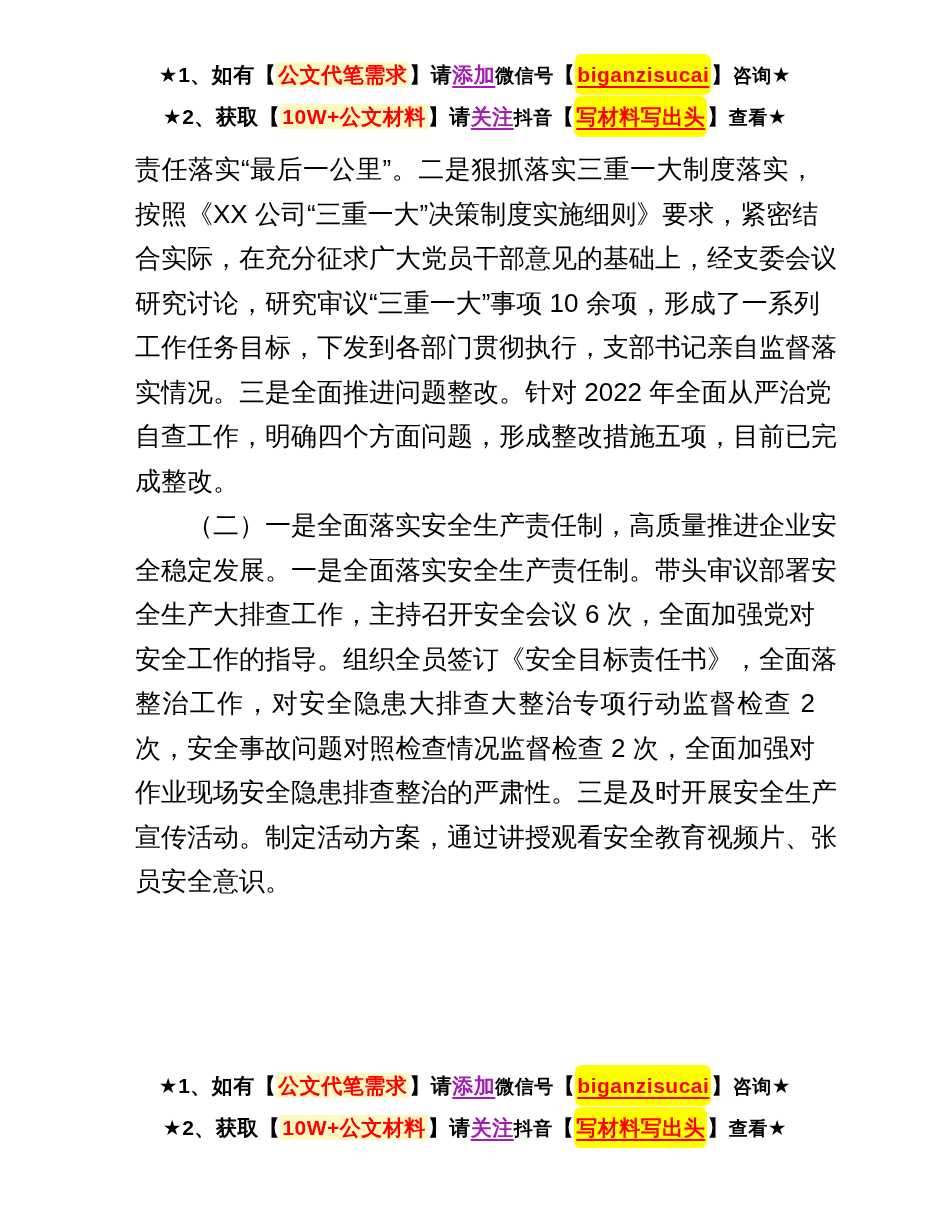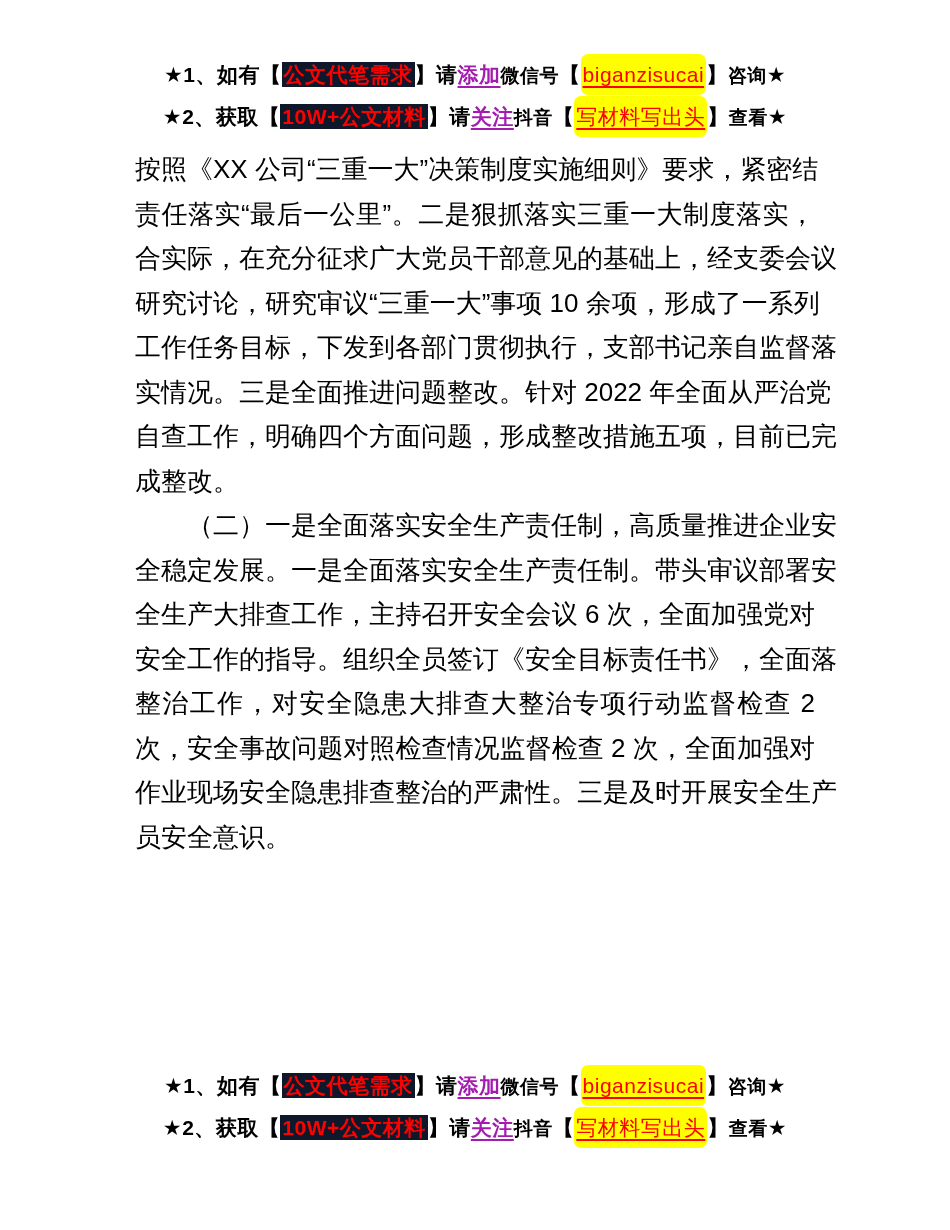--- a/index.html
+++ b/index.html
@@ -37,25 +37,25 @@
   .seg-n  { font-weight: bold; color: #000000; font-size: 19px; }
   .seg-bu {
     font-weight: bold; color: #a21caf;
     text-decoration: underline;
     text-decoration-thickness: 2px;
     text-underline-offset: 4px;
   }
   .seg-hl {
     font-weight: bold;
     color: #ff0000;
-    background: #0f172a;
+    background: #fef9c3;
     padding: 1px 2px;
   }
   .seg-hlu {
-    font-weight: normal;
+    font-weight: bold;
     color: #ff0000;
     background: #ffff00;
     padding: 9px 2px;
     text-decoration: underline;
     text-decoration-thickness: 2px;
     text-underline-offset: 4px;
     border-radius: 7px;
   }
   
   .doc-body {
@@ -82,35 +82,36 @@
 </head>
 <body>
 
 <div class="page">
   <div id="notice-top" class="notice notice-top">
       <div class="notice-line"><span class="seg-b">★1、如有【</span><span class="seg-hl">公文代笔需求</span><span class="seg-b">】请</span><span class="seg-bu">添加</span><span class="seg-n">微信号</span><span class="seg-b">【</span><span class="seg-hlu">biganzisucai</span><span class="seg-b">】</span><span class="seg-n">咨询</span><span class="seg-b">★</span></div>
       <div class="notice-line"><span class="seg-b">★2、获取【</span><span class="seg-hl">10W+公文材料</span><span class="seg-b">】请</span><span class="seg-bu">关注</span><span class="seg-n">抖音</span><span class="seg-b">【</span><span class="seg-hlu">写材料写出头</span><span class="seg-b">】</span><span class="seg-n">查看</span><span class="seg-b">★</span></div>
     </div>
 
   <div id="doc-body" class="doc-body">
+      <div class="doc-line">责任落实“最后一公里”。二是狠抓落实三重一大制度落实，</div>
       <div class="doc-line">按照《XX 公司“三重一大”决策制度实施细则》要求，紧密结</div>
-      <div class="doc-line">责任落实“最后一公里”。二是狠抓落实三重一大制度落实，</div>
       <div class="doc-line">合实际，在充分征求广大党员干部意见的基础上，经支委会议</div>
       <div class="doc-line">研究讨论，研究审议“三重一大”事项 10 余项，形成了一系列</div>
       <div class="doc-line">工作任务目标，下发到各部门贯彻执行，支部书记亲自监督落</div>
       <div class="doc-line">实情况。三是全面推进问题整改。针对 2022 年全面从严治党</div>
       <div class="doc-line">自查工作，明确四个方面问题，形成整改措施五项，目前已完</div>
       <div class="doc-line last">成整改。</div>
       <div class="doc-line indent">（二）一是全面落实安全生产责任制，高质量推进企业安</div>
       <div class="doc-line">全稳定发展。一是全面落实安全生产责任制。带头审议部署安</div>
       <div class="doc-line">全生产大排查工作，主持召开安全会议 6 次，全面加强党对</div>
       <div class="doc-line">安全工作的指导。组织全员签订《安全目标责任书》，全面落</div>
       <div class="doc-line">整治工作，对安全隐患大排查大整治专项行动监督检查 2</div>
       <div class="doc-line">次，安全事故问题对照检查情况监督检查 2 次，全面加强对</div>
       <div class="doc-line">作业现场安全隐患排查整治的严肃性。三是及时开展安全生产</div>
+      <div class="doc-line">宣传活动。制定活动方案，通过讲授观看安全教育视频片、张</div>
       <div class="doc-line last">员安全意识。</div>
     </div>
 
   <div id="notice-bottom" class="notice notice-bottom">
       <div class="notice-line"><span class="seg-b">★1、如有【</span><span class="seg-hl">公文代笔需求</span><span class="seg-b">】请</span><span class="seg-bu">添加</span><span class="seg-n">微信号</span><span class="seg-b">【</span><span class="seg-hlu">biganzisucai</span><span class="seg-b">】</span><span class="seg-n">咨询</span><span class="seg-b">★</span></div>
       <div class="notice-line"><span class="seg-b">★2、获取【</span><span class="seg-hl">10W+公文材料</span><span class="seg-b">】请</span><span class="seg-bu">关注</span><span class="seg-n">抖音</span><span class="seg-b">【</span><span class="seg-hlu">写材料写出头</span><span class="seg-b">】</span><span class="seg-n">查看</span><span class="seg-b">★</span></div>
     </div>
 </div>
 
 </body></html>

